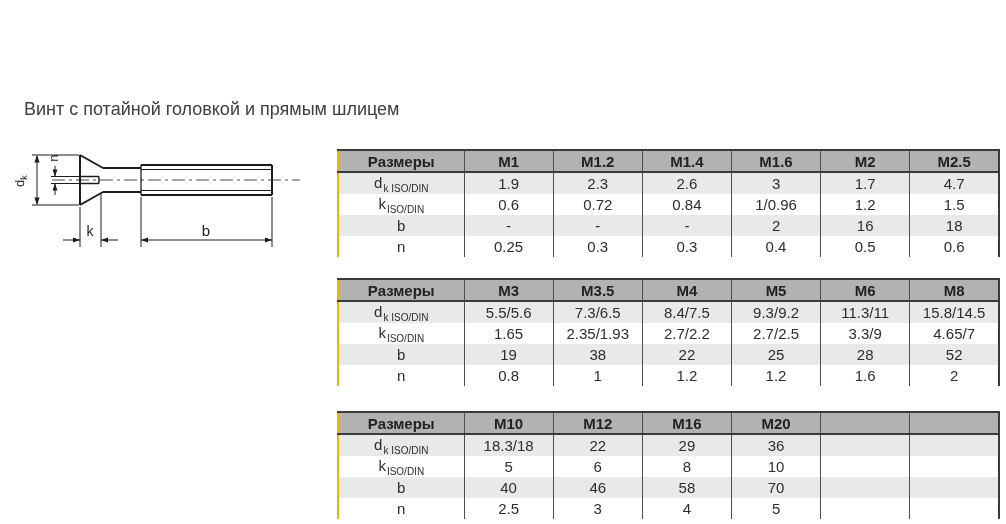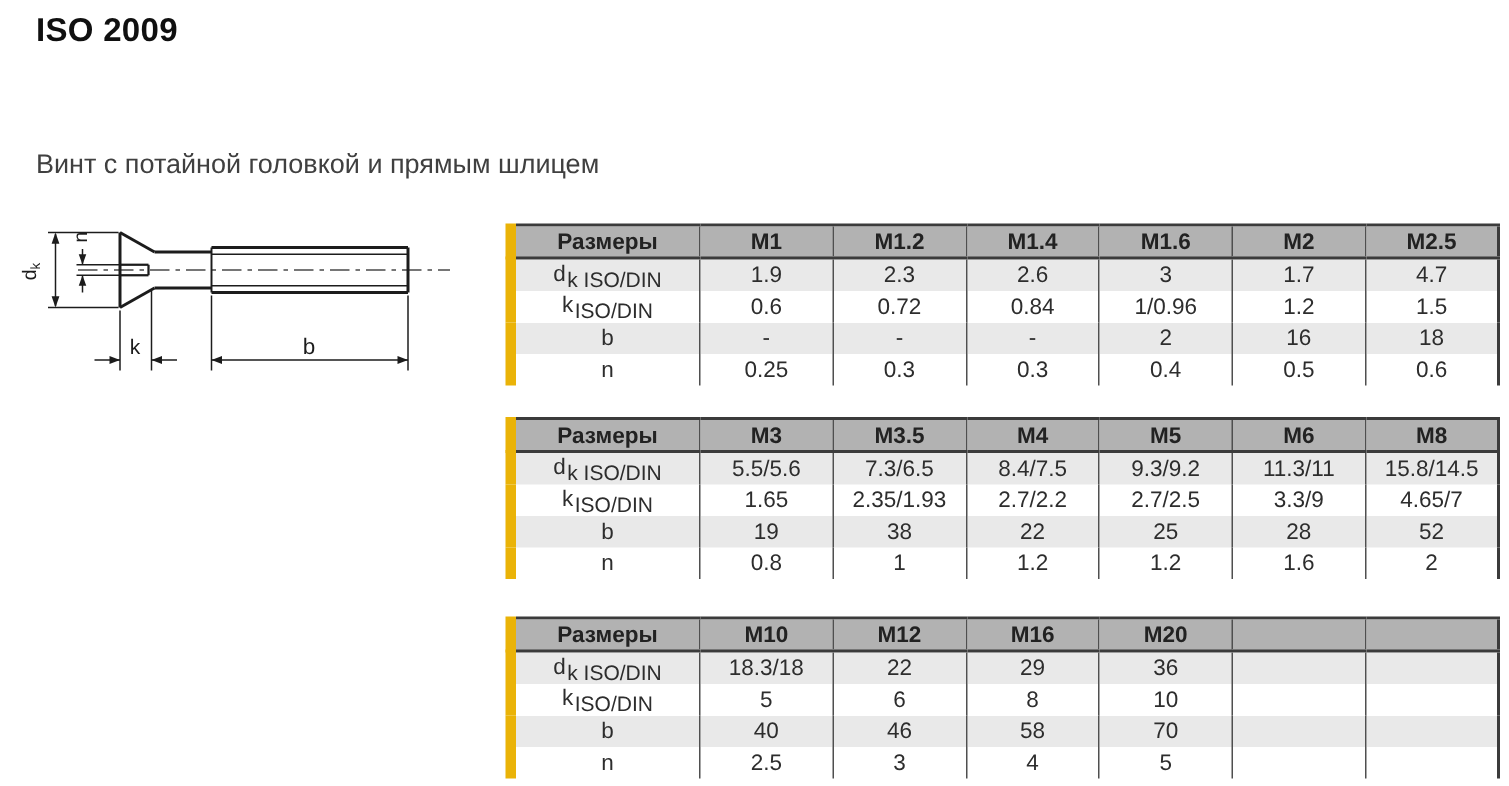--- a/index.html
+++ b/index.html
@@ -9,43 +9,42 @@
   }
   .titles{position:absolute;left:24px;top:5px}
   .title{font-size:22px;font-weight:700;color:#101010;line-height:30px;letter-spacing:.2px}
   .subtitle{position:absolute;left:24px;top:99px;font-size:18px;color:#404040}
   .drawing{position:absolute;left:10px;top:140px}
   .drawing text{font-family:"Liberation Sans",sans-serif;fill:#1c1c1c;stroke:none}
 
   .tbl{position:absolute;left:337px;width:663px}
   .tbl table{
     border-collapse:collapse;table-layout:fixed;width:100%;
-    border-left:7px solid #eab308;border-right:2px solid #3b3b3b;
+    border-left:2px solid #eab308;border-right:2px solid #3b3b3b;
   }
   .tbl col.label-col{width:126px}
   .tbl th,.tbl td{
     height:21px;padding:0 2px;text-align:center;vertical-align:middle;
     font-size:15px;font-weight:400;color:#2d2d2d;
     border-left:1px solid #4f4f4f;border-right:1px solid #4f4f4f;
     white-space:nowrap;overflow:hidden;
   }
   .tbl thead th{
     background:#b2b2b2;font-weight:700;color:#222222;height:20px;
     border-top:2px solid #3b3b3b;border-bottom:2px solid #3b3b3b;
   }
   .tbl tbody tr:nth-child(odd){background:#e9e9e9}
   .tbl tbody tr:nth-child(even){background:#ffffff}
   .tbl tbody th{font-weight:400}
-  .tbl tbody th sub{font-size:14px;margin-left:1px}
+  .tbl tbody th sub{font-size:10px;margin-left:1px}
 </style>
 </head>
 <body>
 
 <div class="titles">
-  <div class="title">ISO 2009</div>
 </div>
 
 <div class="subtitle">Винт с потайной головкой и прямым шлицем</div>
 
 <svg class="drawing" width="322" height="122" viewBox="0 0 322 122" xmlns="http://www.w3.org/2000/svg">
 
   <line x1="42" y1="40" x2="290" y2="40" stroke="#4a4a4a" stroke-width="1" stroke-dasharray="13 4 3 4"></line>
 
   <g stroke="#1c1c1c" fill="none">
     <line x1="70" y1="15" x2="70" y2="65" stroke-width="2"></line>

